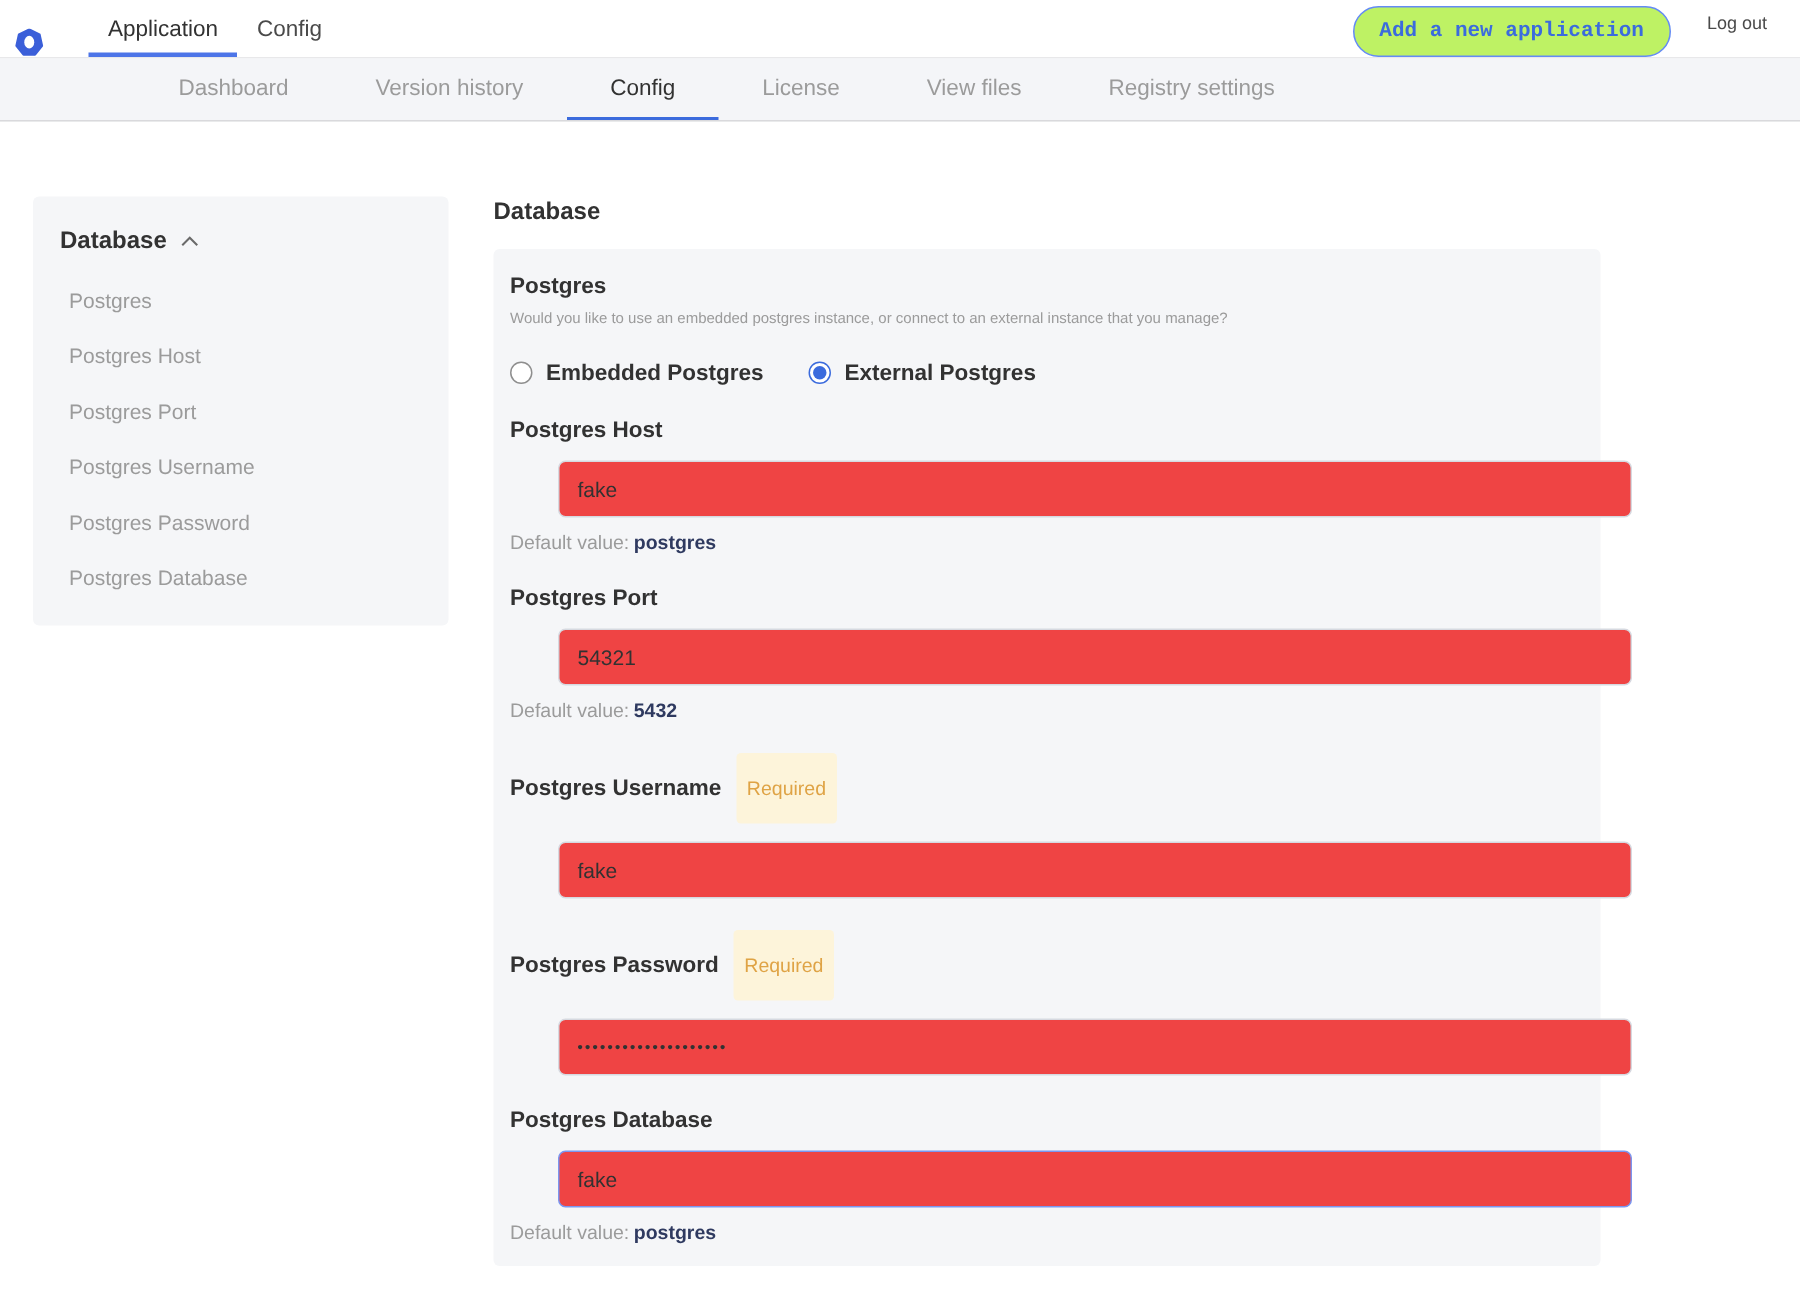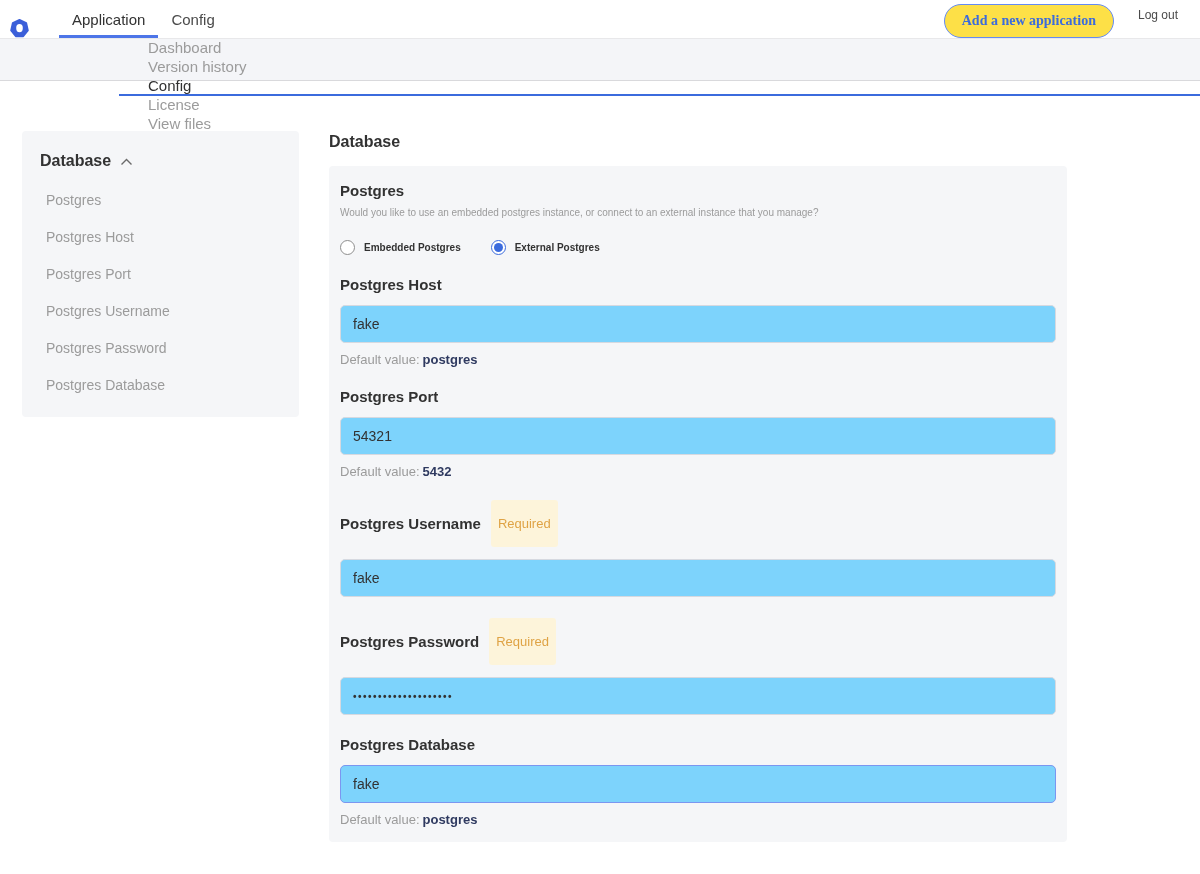--- a/index.html
+++ b/index.html
@@ -5,25 +5,25 @@
   * { margin:0; padding:0; box-sizing:border-box; }
   html,body { width:1200px; height:874px; background:#fff; font-family:"Liberation Sans", sans-serif; color:#323232; }
 
   
   .top-nav { height:39px; display:flex; align-items:flex-end; padding:0 22px 0 10px; border-bottom:1px solid #e8e8ea; background:#fff; }
   .logo { width:19px; height:19px; margin:0 30px 0 0; display:flex; align-items:center; }
   .top-tabs { display:flex; height:100%; }
   .top-tab { display:flex; align-items:center; padding:0 13px; font-size:15px; color:#4a4a4a; cursor:pointer; border-bottom:3px solid transparent; padding-top:3px; }
   .top-tab.active { border-bottom-color:#4d75e8; color:#323232; }
   .top-right { margin-left:auto; display:flex; align-items:center; gap:24px; }
-  .add-app-btn { background:#fde047; border:1px solid #648bf5; color:#3b6bdd; font-weight:bold; font-size:14px; font-family:Liberation Serif, serif; border-radius:17px; padding:8px 17px; cursor:pointer;margin-top:12px; }
+  .add-app-btn { background:#bef264; border:1px solid #648bf5; color:#3b6bdd; font-weight:bold; font-size:14px; font-family:Liberation Mono, monospace; border-radius:17px; padding:8px 17px; cursor:pointer;margin-top:12px; }
   .logout { font-size:12px; color:#4a4a4a; cursor:pointer; text-decoration:none; }
 
   
-  .sub-nav { height:42px; background:#f4f5f8; border-bottom:1px solid #d9d9dc; display:flex; align-items:stretch; padding-left:119px;flex-direction:column; }
+  .sub-nav { height:42px; background:#f4f5f8; border-bottom:1px solid #d9d9dc; display:flex; align-items:stretch; padding-left:90px; }
   .sub-tab { display:flex; align-items:center; padding:0 29px; font-size:15px; color:#9b9b9b; cursor:pointer; border-bottom:2px solid transparent; }
   .sub-tab.active { color:#323232; border-bottom-color:#3b6bdd; }
 
   
   .content { display:flex; align-items:flex-start; }
 
   .sidebar { margin:50px 0 0 22px; width:277px; min-height:267px; background:#f5f6f8; border-radius:4px; padding:21px 16px 24px 18px; }
   .sidebar-group-header { display:flex; align-items:center; gap:9px; font-size:16px; font-weight:bold; color:#323232; cursor:pointer; }
   .sidebar-items { list-style:none; margin-top:22px; padding-left:6px; }
   .sidebar-item { font-size:14px; color:#9b9b9b; margin-bottom:21px; cursor:pointer; }
@@ -34,28 +34,28 @@
 
   .panel { background:#f5f6f8; border-radius:4px; padding:16px 11px 15px; }
   .group-label { font-size:15px; font-weight:bold; color:#323232; margin-bottom:8px; }
   .help { font-size:10px; color:#9b9b9b; margin-bottom:22px; }
 
   .radio-row { display:flex; gap:30px; margin-bottom:18px; }
   .radio-option { display:flex; align-items:center; cursor:pointer; }
   .radio { width:15px; height:15px; border-radius:50%; border:1px solid #8e8e8e; background:#fff; margin-right:9px; position:relative; flex:none; }
   .radio.checked { border-color:#3b6bdd; }
   .radio.checked::after { content:''; position:absolute; inset:2px; border-radius:50%; background:#3b6bdd; }
-  .radio-label { font-size:10px; font-weight:bold; color:#323232; }
+  .radio-label { font-size:15px; font-weight:bold; color:#323232; }
 
   .field { margin-bottom:21px; }
   .field:last-child { margin-bottom:0; }
   .field-label-row { display:flex; align-items:center; gap:10px; margin-bottom:12px; }
   .field-label { font-size:15px; font-weight:bold; color:#323232; }
   .required-badge { font-size:13px; color:#dfa345; background:#fdf4da; border-radius:3px; padding:16px 7px; }
-  .text-input { width:100%; height:38px; border:1px solid #d6d9e0; border-radius:5px; background:#7dd3fc; padding:0 12px; font-size:14px; color:#323232; font-family:inherit; outline:none; }
+  .text-input { width:100%; height:38px; border:1px solid #d6d9e0; border-radius:5px; background:#ef4444; padding:0 12px; font-size:14px; color:#323232; font-family:inherit; outline:none;margin-left:32px; }
   .text-input.focused { border-color:#7b96f0; }
   .text-input.masked { font-size:10px; letter-spacing:1.5px; font-weight:bold; }
   .default-hint { font-size:13px; color:#9b9b9b; margin-top:9px; }
   .hint-value { color:#2f3a60; font-weight:bold; margin-left:3px; }
 
   .save-btn { margin-top:45px; background:#3a5fd7; color:#fff; border:none; border-radius:4px; font-size:14px; font-weight:bold; font-family:inherit; padding:9px 17px; cursor:pointer; }
 </style>
 </head>
 <body>
 

